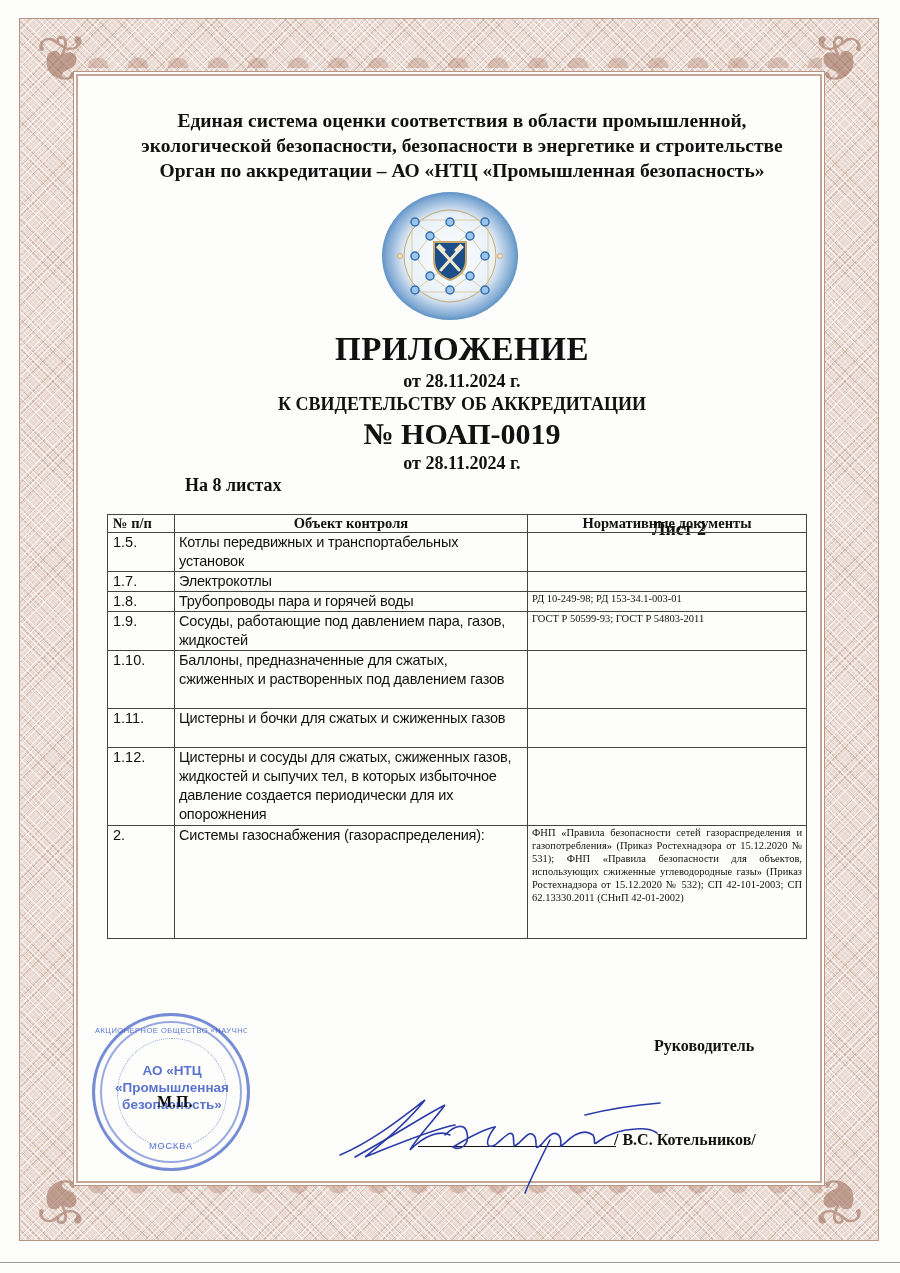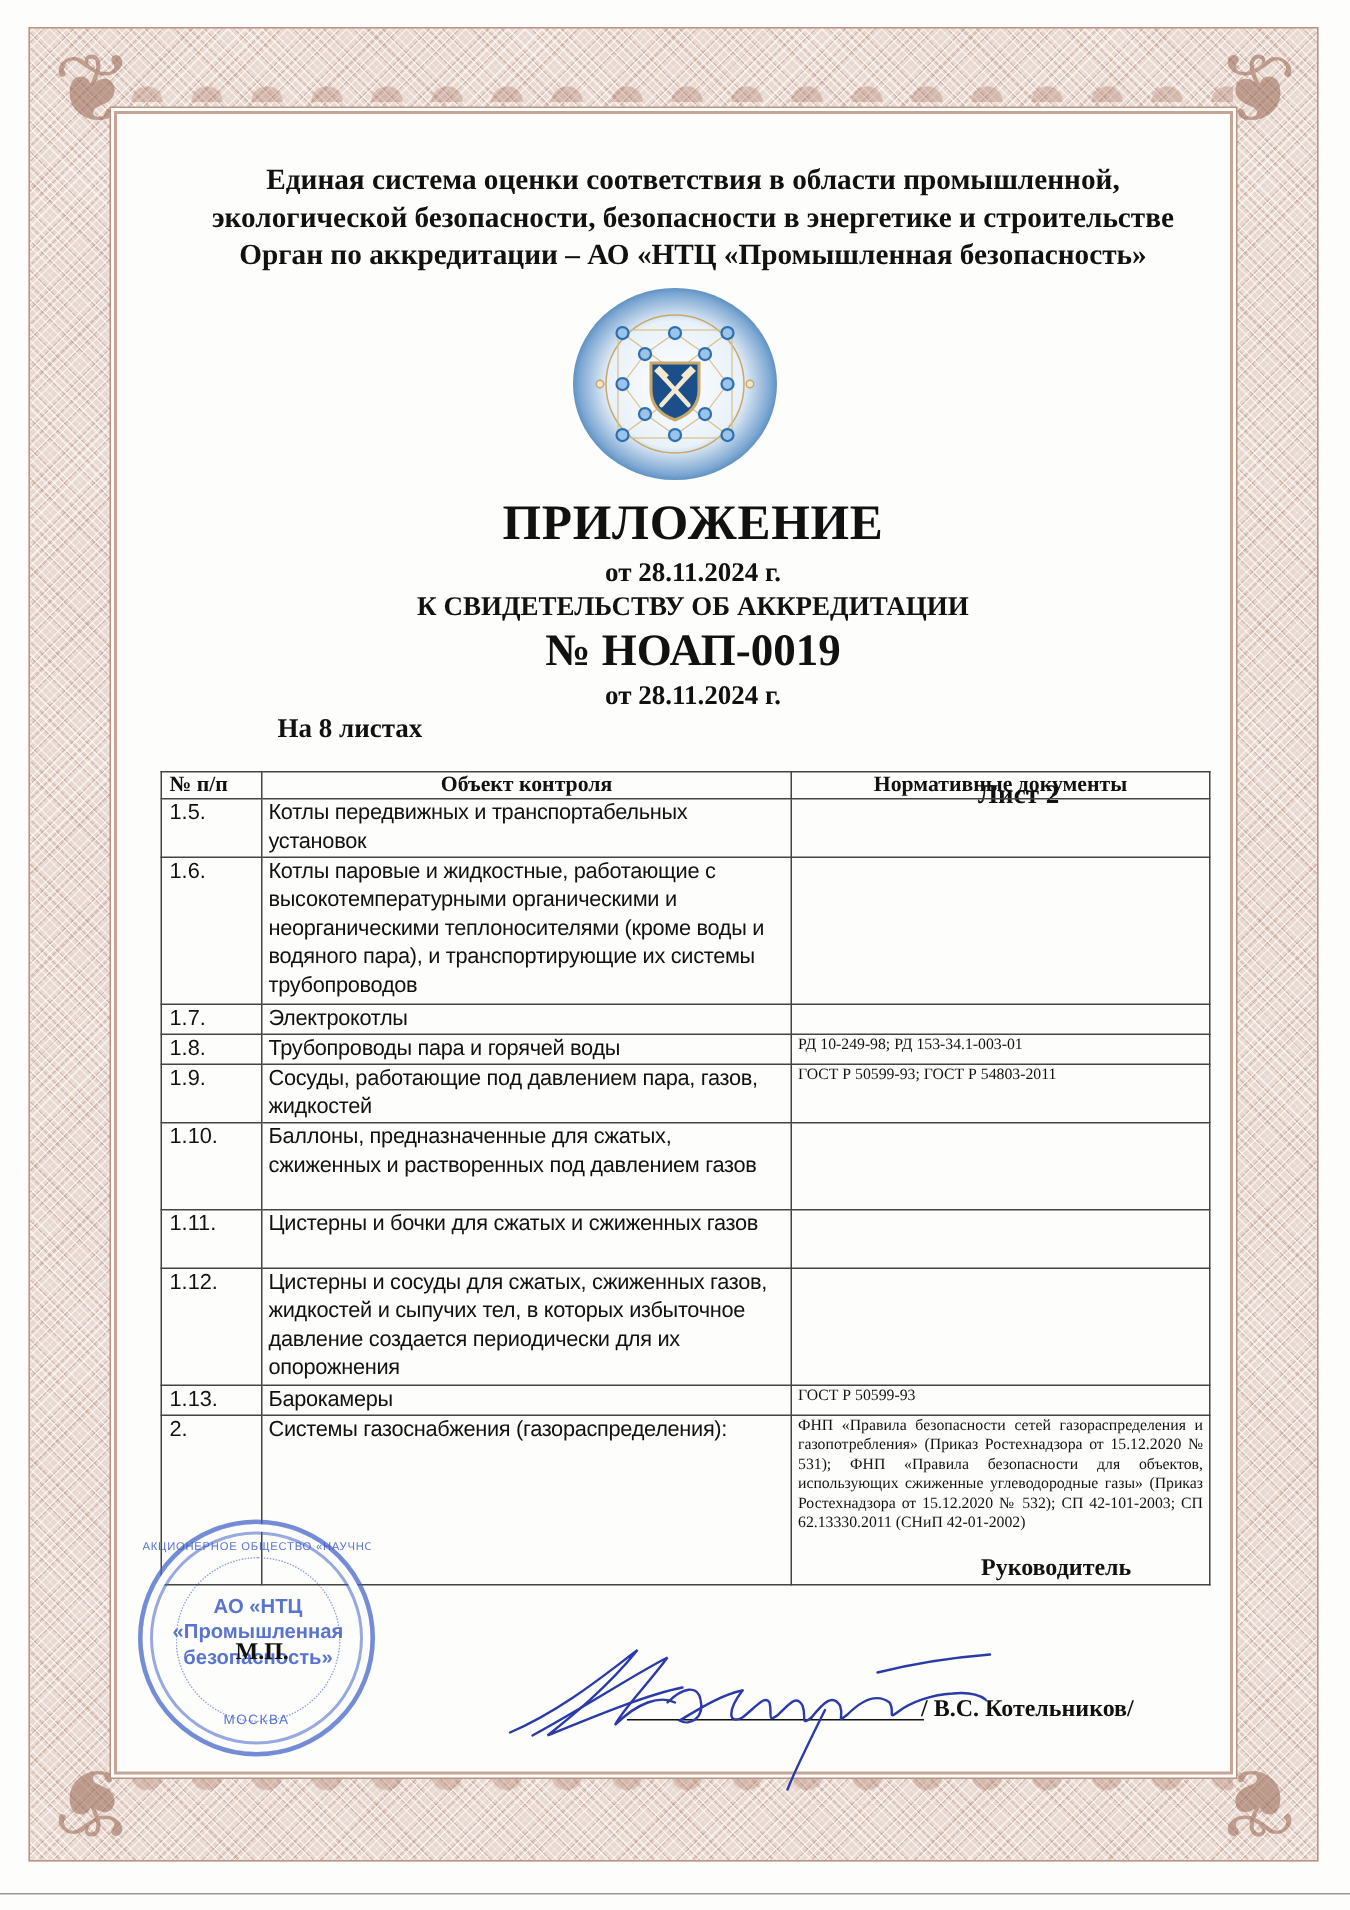--- a/index.html
+++ b/index.html
@@ -229,25 +229,20 @@
       <th>Объект контроля</th>
       <th>Нормативные документы</th>
     </tr>
   </thead>
   <tbody>
     <tr style="height:39px">
       <td class="num">1.5.</td>
       <td class="obj">Котлы передвижных и транспортабельных установок</td>
       <td class="docs"></td>
     </tr>
-    <tr style="height:98px">
-      <td class="num">1.6.</td>
-      <td class="obj">Котлы паровые и жидкостные, работающие с высокотемпературными органическими и неорганическими теплоносителями (кроме воды и водяного пара), и транспортирующие их системы трубопроводов</td>
-      <td class="docs"></td>
-    </tr>
     <tr style="height:20px">
       <td class="num">1.7.</td>
       <td class="obj">Электрокотлы</td>
       <td class="docs"></td>
     </tr>
     <tr style="height:20px">
       <td class="num">1.8.</td>
       <td class="obj">Трубопроводы пара и горячей воды</td>
       <td class="docs">РД 10-249-98; РД 153-34.1-003-01</td>
     </tr>
@@ -263,25 +258,20 @@
     </tr>
     <tr style="height:39px">
       <td class="num">1.11.</td>
       <td class="obj">Цистерны и бочки для сжатых и сжиженных газов</td>
       <td class="docs"></td>
     </tr>
     <tr style="height:78px">
       <td class="num">1.12.</td>
       <td class="obj">Цистерны и сосуды для сжатых, сжиженных газов, жидкостей и сыпучих тел, в которых избыточное давление создается периодически для их опорожнения</td>
       <td class="docs"></td>
-    </tr>
-    <tr style="height:20px">
-      <td class="num">1.13.</td>
-      <td class="obj">Барокамеры</td>
-      <td class="docs">ГОСТ Р 50599-93</td>
     </tr>
     <tr style="height:113px">
       <td class="num">2.</td>
       <td class="obj">Системы газоснабжения (газораспределения):</td>
       <td class="docs justify">ФНП «Правила безопасности сетей газораспределения и газопотребления» (Приказ Ростехнадзора от 15.12.2020 № 531); ФНП «Правила безопасности для объектов, использующих сжиженные углеводородные газы» (Приказ Ростехнадзора от 15.12.2020 № 532); СП 42-101-2003; СП 62.13330.2011 (СНиП 42-01-2002)</td>
     </tr>
   </tbody>
 </table>
 
 <div class="seal">

